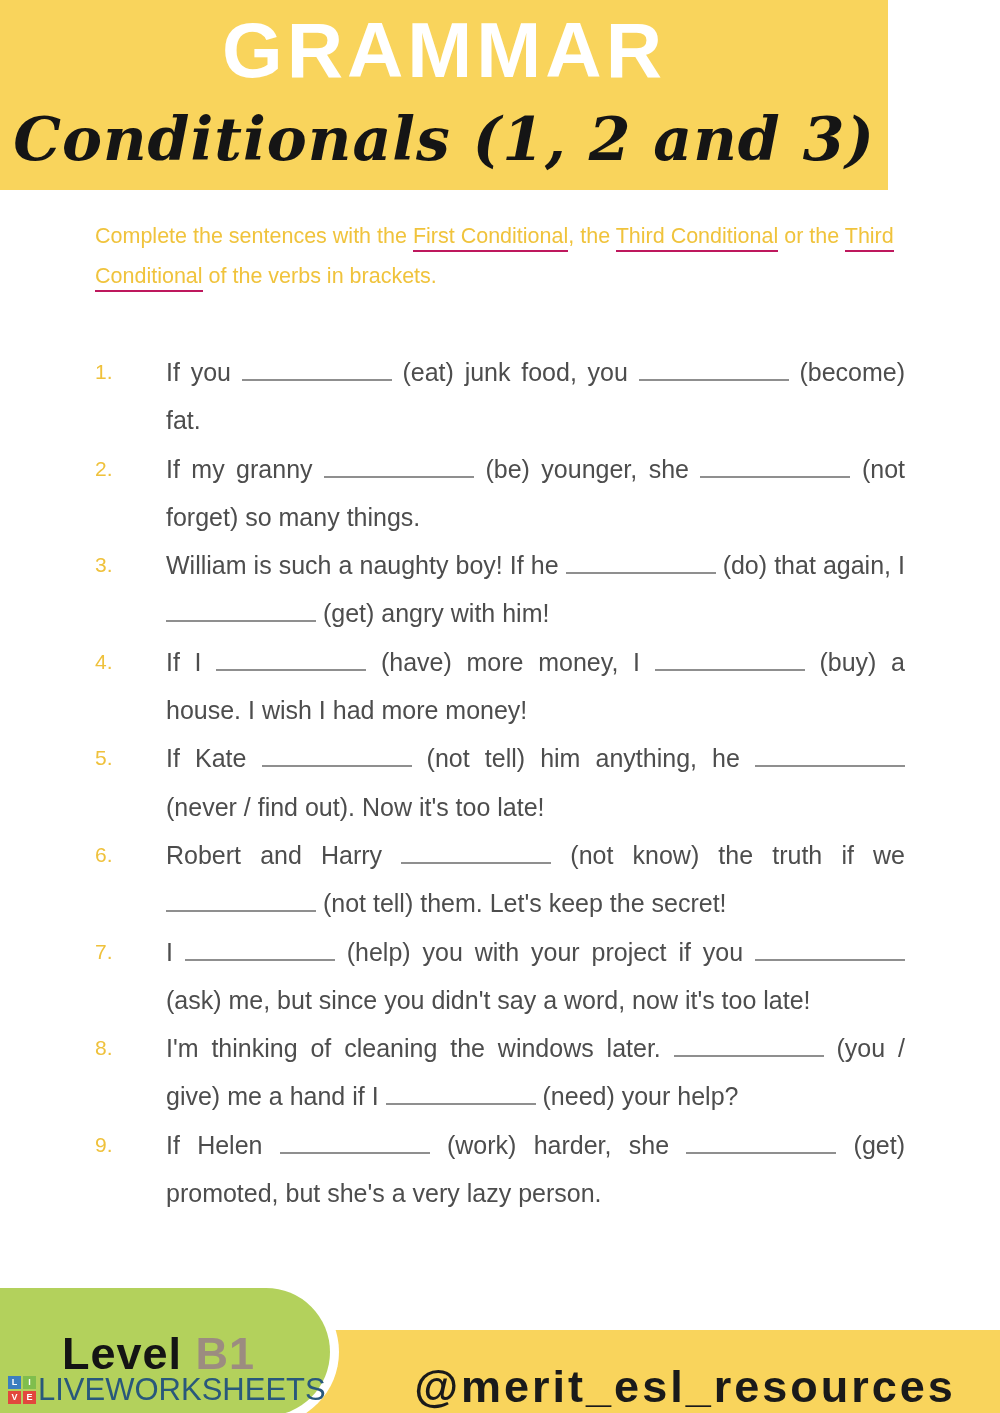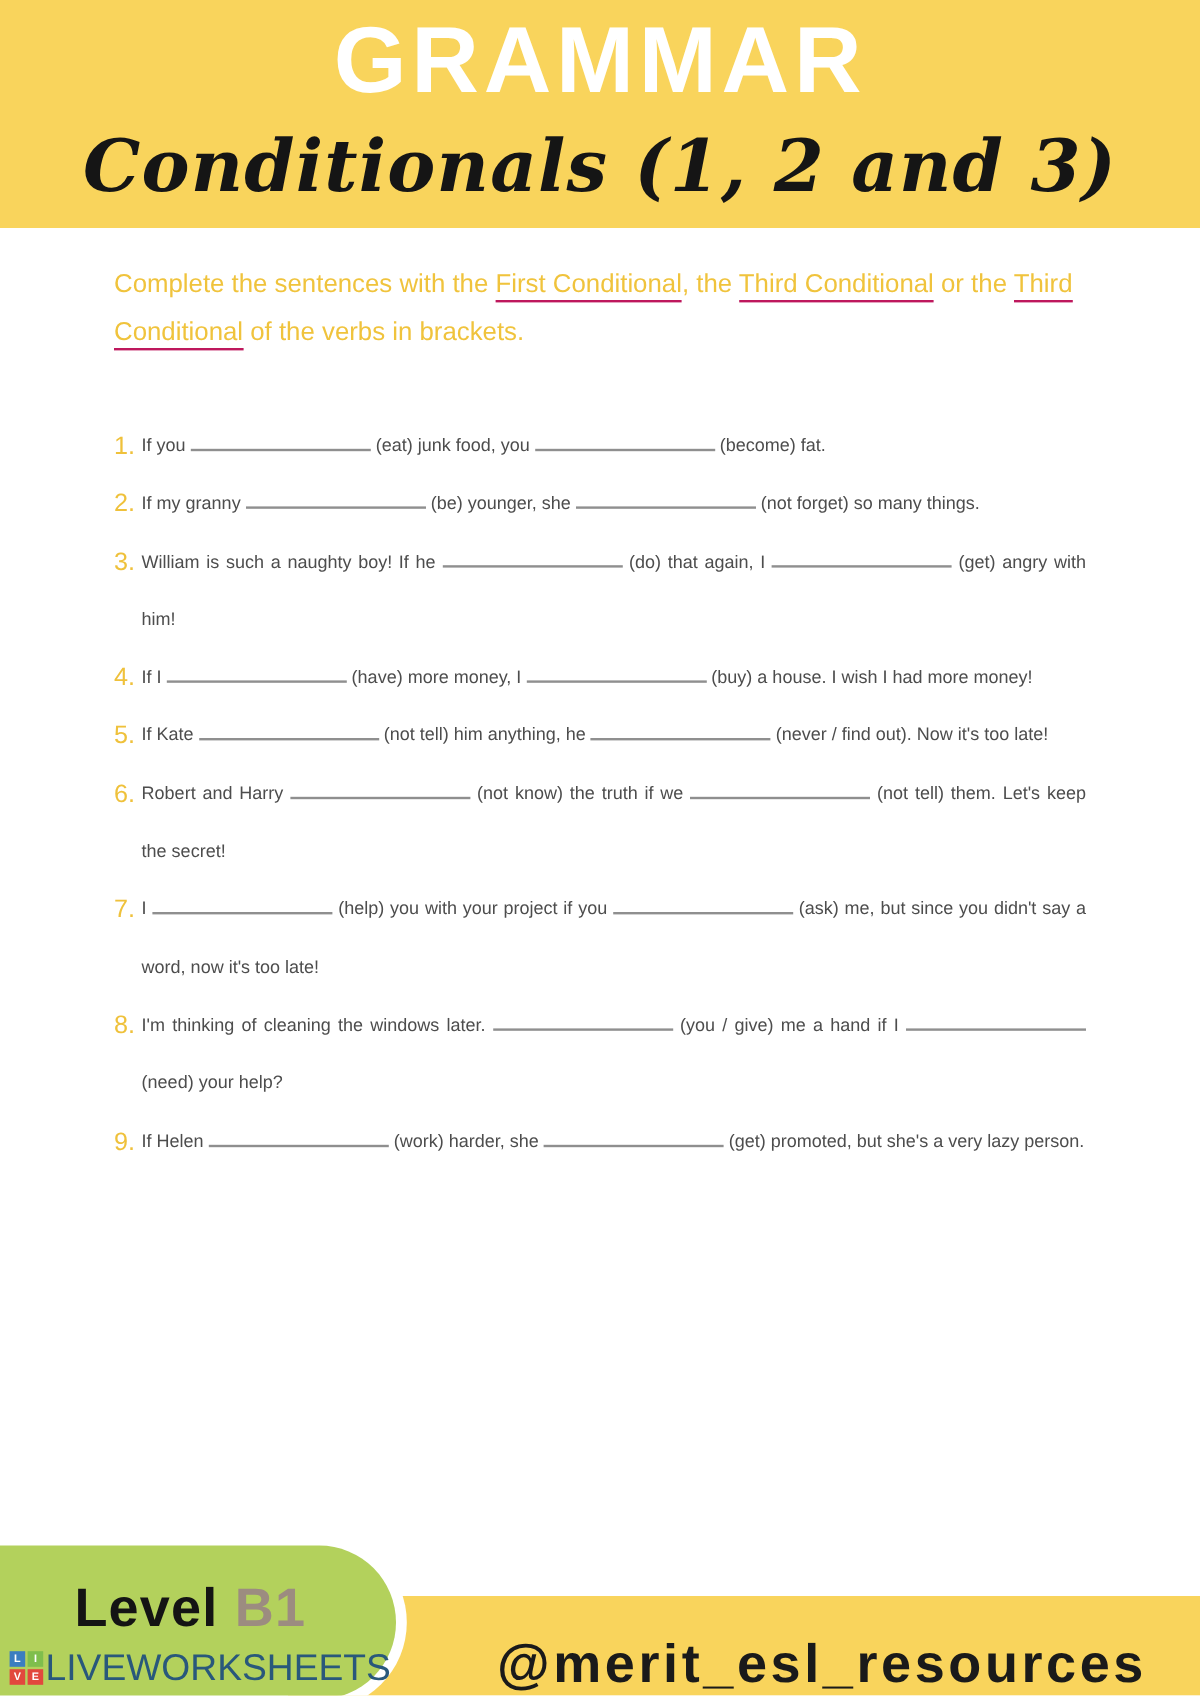--- a/index.html
+++ b/index.html
@@ -7,21 +7,21 @@
   body {
     width: 1000px; height: 1413px;
     position: relative;
     overflow: hidden;
     font-family: "Liberation Sans", sans-serif;
     color: #4d4d4d;
   }
 
   
   .header {
-    width: 1000px; height: 190px;
+    width: 888px; height: 190px;
     background: #f9d45c;
     text-align: center;
     overflow: hidden;
   }
   .kicker {
     font-size: 78px;
     font-weight: 900;
     letter-spacing: 4px;
     color: #ffffff;
     line-height: 92px;
@@ -62,24 +62,25 @@
   .num {
     flex: 0 0 auto;
     min-width: 23px;
     padding-right: 3px;
     color: #efc13b;
     font-size: 21px;
     line-height: 48.3px;
   }
   .sentence {
     flex: 1 1 auto;
-    font-size: 15px;
+    font-size: 25px;
     line-height: 48.3px;
     text-align: justify;
     color: #4d4d4d;
+    margin-left: 48px;
   }
   .blank {
     display: inline-block;
     width: 150px;
     height: 15px;
     border-bottom: 2px solid #8f8f8f;
     vertical-align: baseline;
   }
 
   
@@ -108,21 +109,21 @@
     width: 360px;
     height: 128px;
     background: #b3d15c;
     border-radius: 0 64px 64px 0;
     box-shadow: 0 0 0 9px #ffffff;
     z-index: 2;
   }
   .level-text {
     position: absolute;
     left: 92px;
-    top: 26px;
+    top: 40px;
     font-size: 45px;
     font-weight: 900;
     color: #141414;
     letter-spacing: 1px;
     white-space: nowrap;
   }
   .level-value { color: #9c8c80; }
   .brand-row {
     position: absolute;
     left: 38px;

